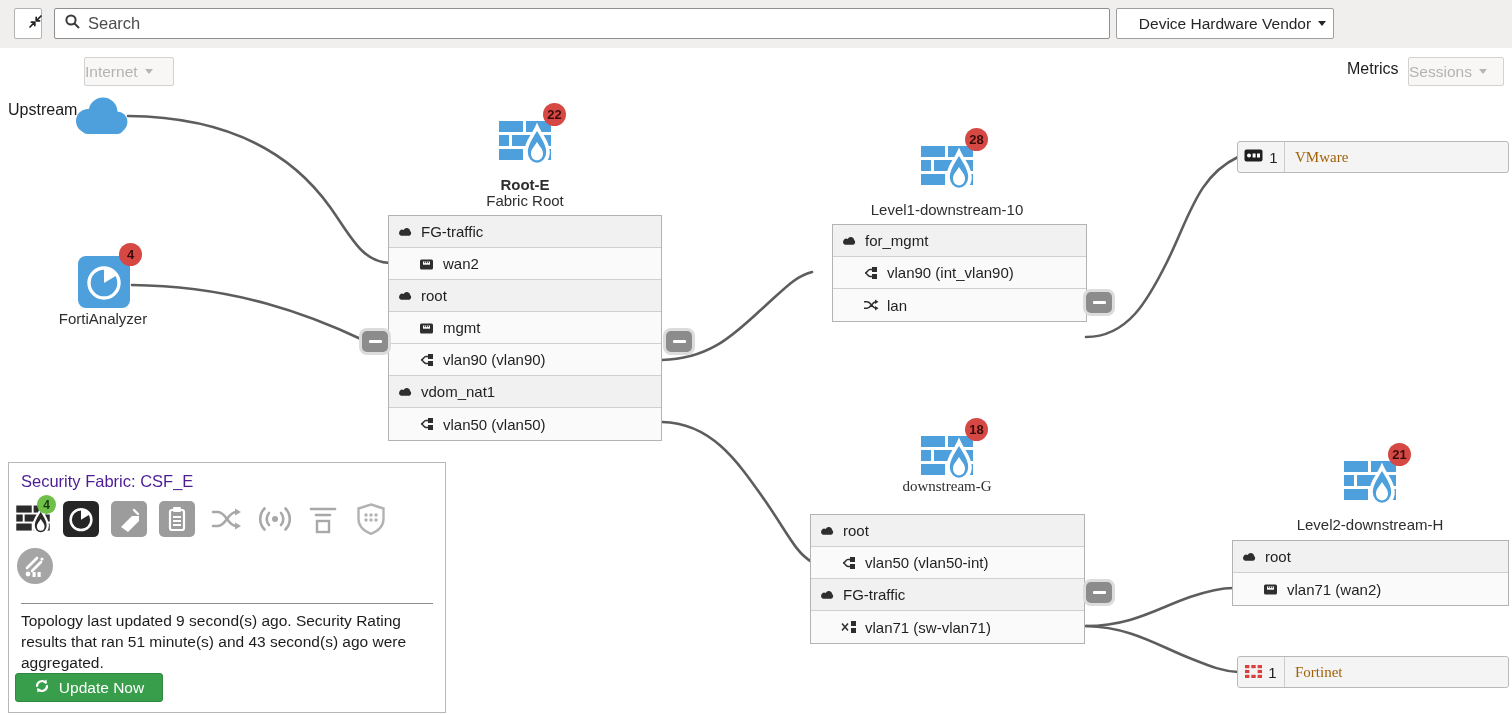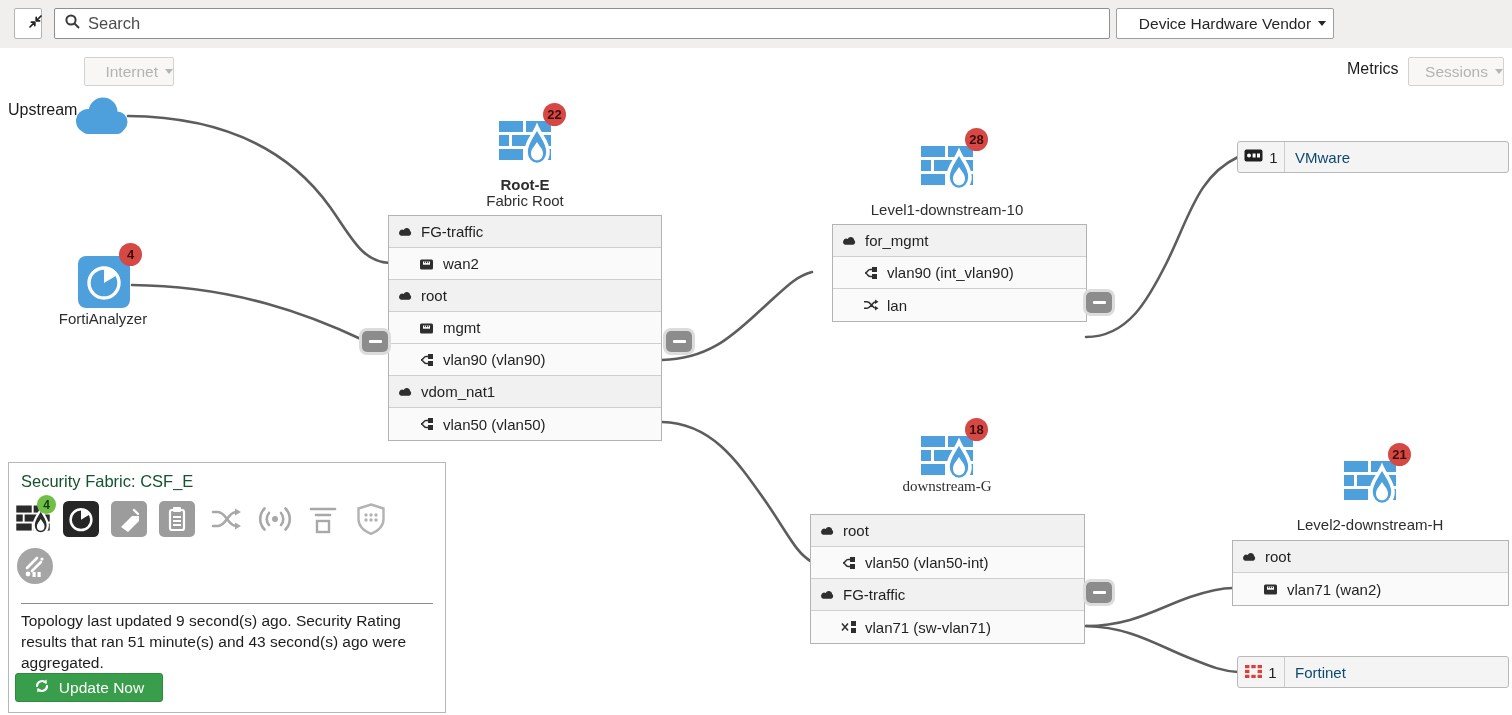--- a/index.html
+++ b/index.html
@@ -20,21 +20,21 @@
                 font-size:15.5px; color:#262626; gap:7px; border-color:#9f9f9f; }
   #risk-btn { position:absolute; left:1342px; top:8px; width:162px; height:31px;
               color:#b3b3b3; font-size:15.5px; gap:8px; border-color:#cfcfcf; background:#f7f6f5; }
   .caret { width:0; height:0; border-left:4.5px solid transparent; border-right:4.5px solid transparent;
            border-top:5.5px solid #262626; }
   .caret.gray { border-top-color:#b5b5b5; }
 
   .subbar-label { position:absolute; font-size:16px; color:#1c1c1c; }
   .disabled-select { position:absolute; height:29px; border:1px solid #d2d2d2; background:#f8f7f6;
                      border-radius:2px; color:#b3b3b3; font-size:15.5px; display:flex;
-                     align-items:center; justify-content:flex-end; gap:7px; }
+                     align-items:center; justify-content:flex-start; gap:7px; }
 
   
   svg.links { position:absolute; left:0; top:0; width:1512px; height:715px; pointer-events:none; }
   .node-label { position:absolute; text-align:center; font-size:15px; color:#2e2e2e; }
   .badge { position:absolute; min-width:23px; height:23px; border-radius:12px; background:#d64843;
            color:#3a0d0b; font-size:13px; font-weight:600; display:flex; align-items:center;
            justify-content:center; padding:0 4px; }
   .ifacetable { position:absolute; background:#fff; border:1px solid #b3b3b3; }
   .trow { height:32px; display:flex; align-items:center; border-bottom:1px solid #cfcfcf;
           font-size:15px; color:#1f1f1f; }
@@ -44,26 +44,26 @@
   .ricon { width:17px; display:inline-flex; margin-right:7px; flex:none; }
   .minus-btn { position:absolute; width:26px; height:21px; background:#8c8c8c; border-radius:5px;
                box-shadow:0 0 0 3px #dcdcdc; display:flex; align-items:center; justify-content:center;
                cursor:pointer; }
   .minus-btn::after { content:""; width:13px; height:3.5px; background:#fff; border-radius:1px; }
 
   .endbox { position:absolute; height:32px; background:#f4f4f4; border:1px solid #b9b9b9;
             border-radius:3px; display:flex; align-items:stretch; }
   .endbox .cnt { width:47px; display:flex; align-items:center; justify-content:center; gap:6px;
                  border-right:1px solid #ccc; font-size:15px; color:#222; }
-  .endbox .lbl { display:flex; align-items:center; padding-left:10px; font-size:15px; color:#0c4a6e; }
+  .endbox .lbl { display:flex; align-items:center; padding-left:10px; font-size:15px; color:#a16207;font-family:Liberation Serif, serif; }
 
   
   #fabric-panel { position:absolute; left:8px; top:462px; width:438px; height:251px;
                   background:#fff; border:1px solid #b7b7b7; }
-  #fabric-title { position:absolute; left:12px; top:9px; font-size:16.5px; color:#14532d; }
+  #fabric-title { position:absolute; left:12px; top:9px; font-size:16.5px; color:#4c1d95; }
   .fabicon { position:absolute; width:36px; height:36px; top:38px; }
   #fabric-divider { position:absolute; left:12px; right:12px; top:140px; height:1px; background:#8d8d8d; }
   #fabric-status { position:absolute; left:12px; top:148px; width:418px; font-size:15.5px;
                    line-height:1.34; color:#1d1d1d; }
   #update-btn { position:absolute; left:6px; top:210px; width:148px; height:29px; background:#389e4b;
                 border:1px solid #2f8a40; border-radius:3px; color:#fff; font-size:15.5px;
                 display:flex; align-items:center; justify-content:center; gap:9px; cursor:pointer; }
   .greenbadge { position:absolute; width:19px; height:19px; border-radius:10px; background:#6fbf49;
                 color:#17380f; font-size:12px; font-weight:600; display:flex; align-items:center;
                 justify-content:center; }

